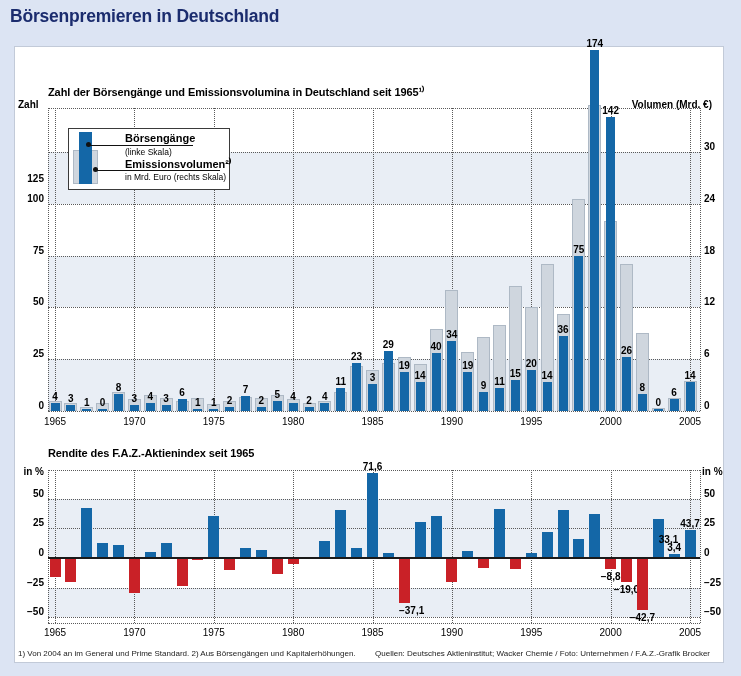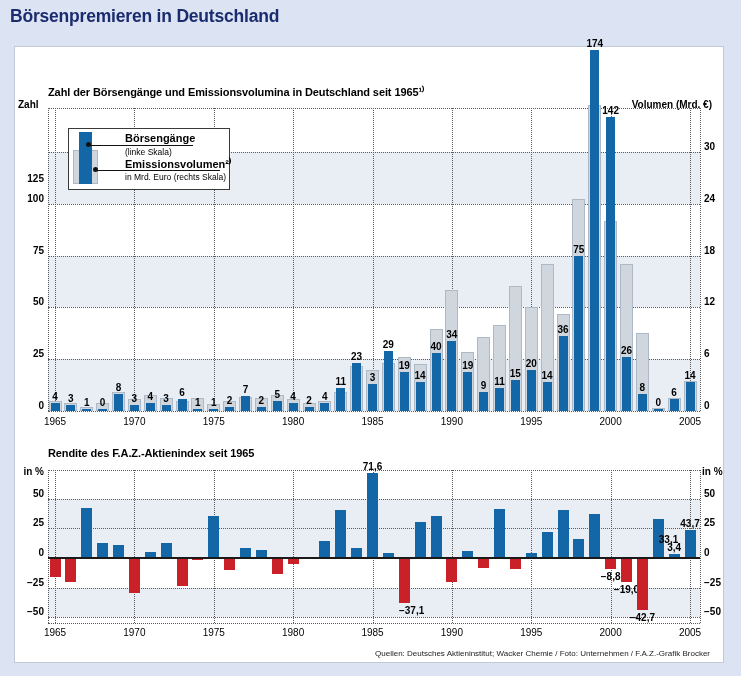--- a/index.html
+++ b/index.html
@@ -306,14 +306,15 @@
   <div class="abs legend-sub" style="left:125px; top:147px;">(linke Skala)</div>
   <div class="abs leader" style="left:95px; top:170px; width:125px;"></div>
   <div class="abs leader-dot" style="left:93px; top:167px;"></div>
   <div class="abs legend-label" style="left:125px; top:156px;">Emissionsvolumen²⁾</div>
   <div class="abs legend-sub" style="left:125px; top:172px;">in Mrd. Euro (rechts Skala)</div>
 
   <div class="abs chart-heading" style="left:48px; top:447px;">Rendite des F.A.Z.-Aktienindex seit 1965</div>
   <div class="abs axis-title" style="left:14px; top:466px; width:30px; text-align:right;">in %</div>
   <div class="abs axis-title" style="left:702px; top:466px;">in %</div>
 
+  <div class="abs footnote" style="left:18px; top:649px;">1) Von 2004 an im General und Prime Standard. 2) Aus Börsengängen und Kapitalerhöhungen.</div>
   <div class="abs footnote" style="left:300px; top:649px; width:410px; text-align:right;">Quellen: Deutsches Aktieninstitut; Wacker Chemie / Foto: Unternehmen / F.A.Z.-Grafik Brocker</div>
 </div>
 
 </body></html>

